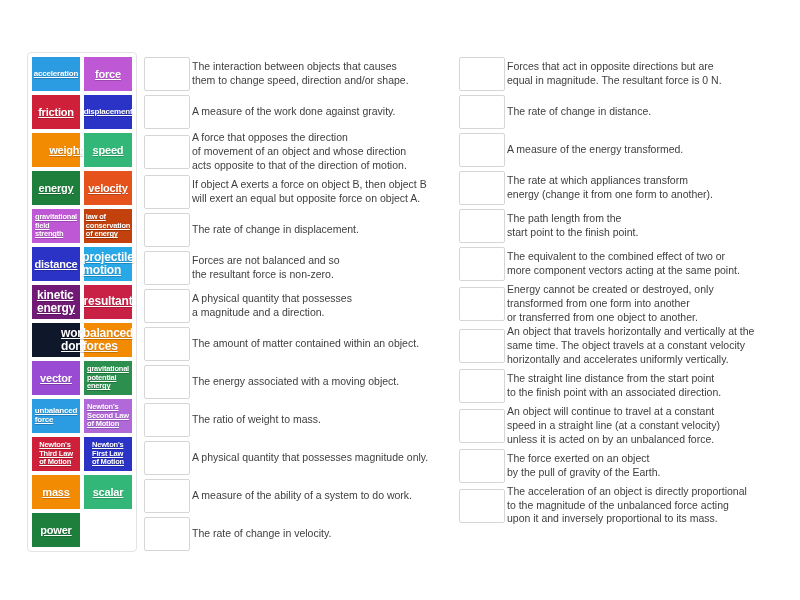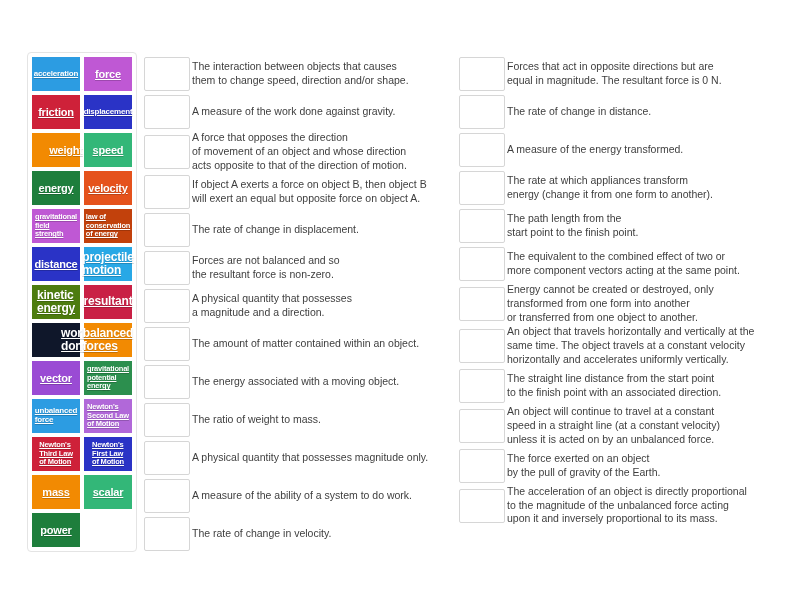--- a/index.html
+++ b/index.html
@@ -45,21 +45,21 @@
     <div class="tile fs-l" style="background: rgb(229, 82, 28);">velocity</div>
     <div class="tile fs-xs" style="background: rgb(191, 88, 212);">gravitational
 field
 strength</div>
     <div class="tile fs-xs" style="background: #c2410c;">law of
 conservation
 of energy</div>
     <div class="tile fs-l" style="background: rgb(42, 51, 198);">distance</div>
     <div class="tile fs-m" style="background: rgb(40, 168, 230);">projectile
 motion</div>
-    <div class="tile fs-m" style="background: #4d7c0f;">kinetic
+    <div class="tile fs-m" style="background: #701a75;">kinetic
 energy</div>
     <div class="tile fs-m" style="background: rgb(201, 32, 69);">resultant</div>
     <div class="tile fs-m" style="background: #0f172a; padding-left: 38px;">work
 done</div>
     <div class="tile fs-m" style="background: rgb(242, 138, 2);">balanced
 forces</div>
     <div class="tile fs-l" style="background: rgb(154, 75, 212);">vector</div>
     <div class="tile fs-xs" style="background: rgb(44, 143, 78);">gravitational
 potential
 energy</div>

